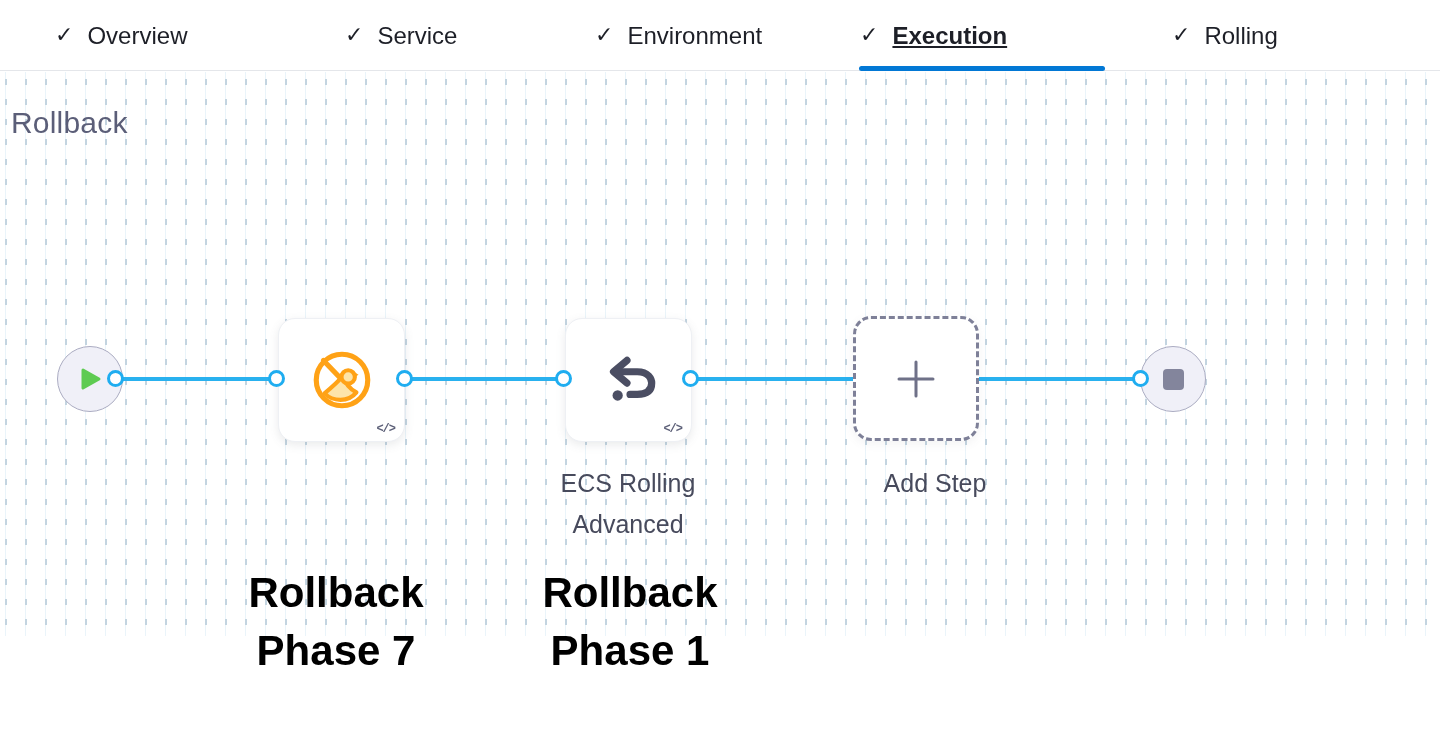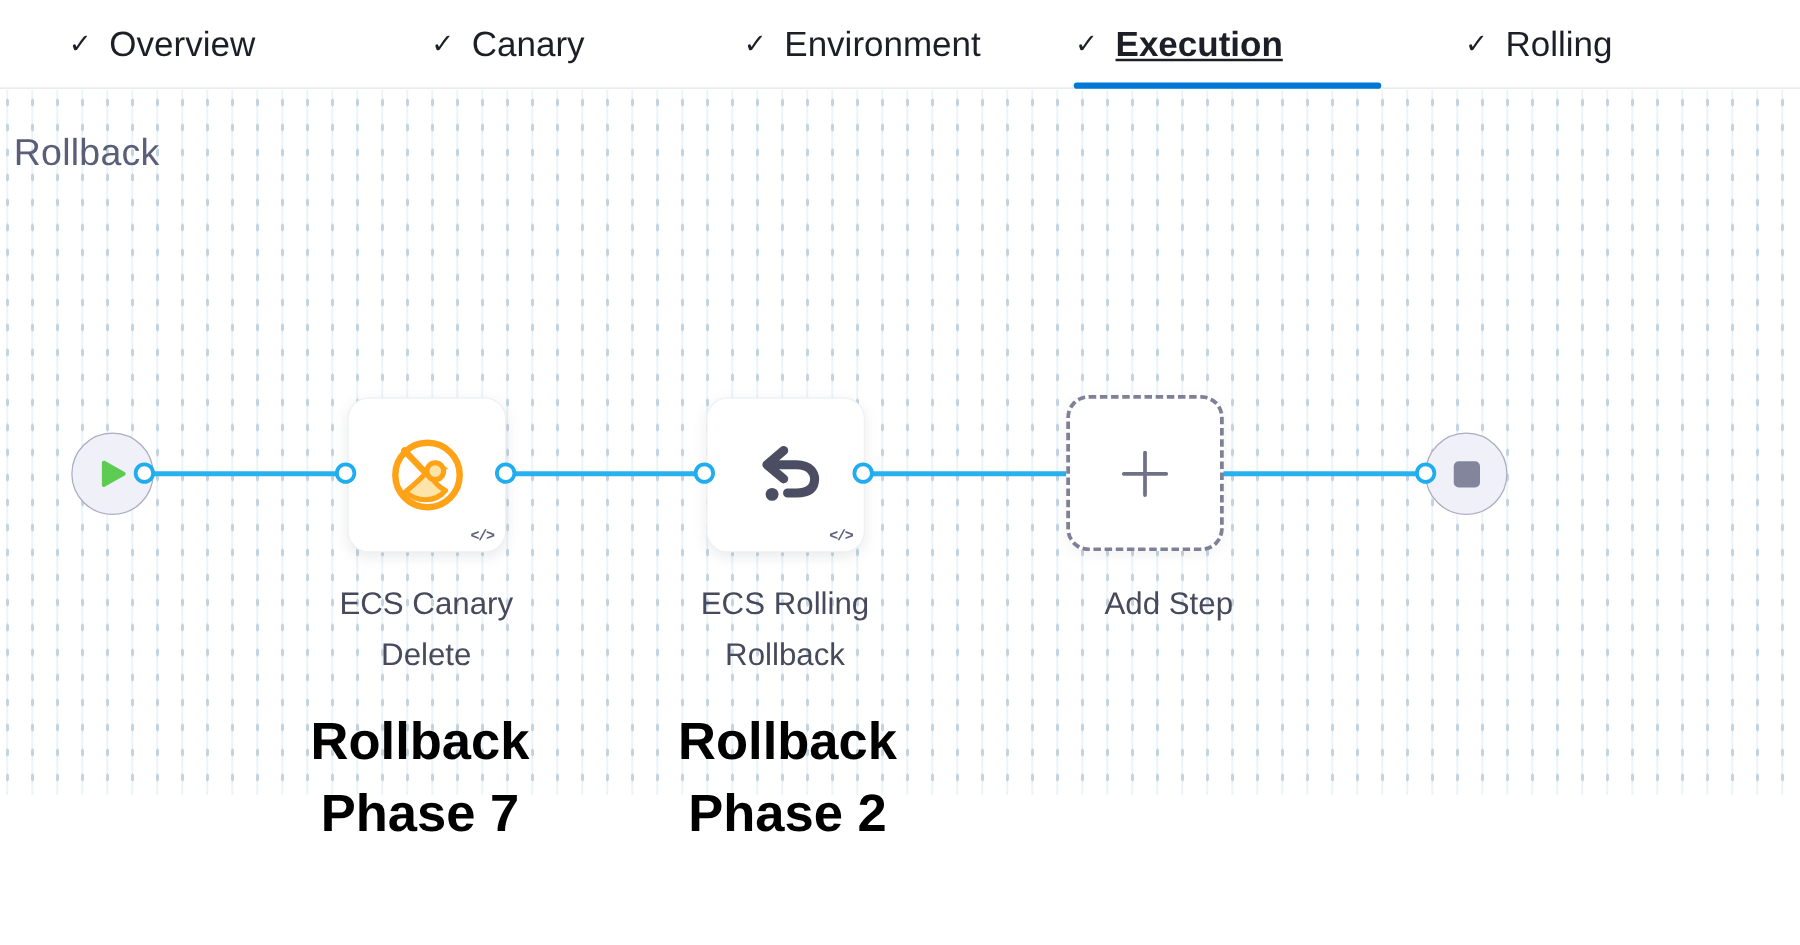--- a/index.html
+++ b/index.html
@@ -9,21 +9,21 @@
   
   .header {
     position:absolute; left:0; top:0; width:1440px; height:71px;
     background:#ffffff; border-bottom:1px solid #e4e6ea; z-index:5;
   }
   .tab {
     position:absolute; top:0; height:71px; display:flex; align-items:center; gap:14px;
     cursor:pointer;
   }
   .tab .check { font-size:22px; font-weight:700; color:#1d1f27; line-height:1; transform:translateY(-1px); }
-  .tab .lbl   { font-size:28px; color:#1d1f27; }
+  .tab .lbl   { font-size:24px; color:#1d1f27; }
   .tab.active .lbl { font-weight:700;text-decoration:underline; }
   .tab-underline {
     position:absolute; top:66px; height:5px; background:#0278d5; border-radius:3px; z-index:6;
   }
 
   
   .canvas {
     position:absolute; left:0; top:72px; width:1440px; height:564px;
     background-color:#ffffff;
     background-image:
@@ -84,21 +84,21 @@
 </head>
 <body>
 
 <div class="header">
   <div class="tab" style="left:55px">
     <span class="check">✓</span>
     <span class="lbl">Overview</span>
   </div>
   <div class="tab" style="left:345px">
     <span class="check">✓</span>
-    <span class="lbl">Canary</span>
+    <span class="lbl">Service</span>
   </div>
   <div class="tab" style="left:595px">
     <span class="check">✓</span>
     <span class="lbl">Environment</span>
   </div>
   <div class="tab active" style="left:860px">
     <span class="check">✓</span>
     <span class="lbl">Execution</span>
   </div>
   <div class="tab" style="left:1172px">
@@ -154,20 +154,19 @@
     <svg width="40" height="40" viewBox="0 0 40 40">
       <line x1="20" y1="3" x2="20" y2="37" stroke="#6f7188" stroke-width="3" stroke-linecap="round"></line>
       <line x1="3" y1="20" x2="37" y2="20" stroke="#6f7188" stroke-width="3" stroke-linecap="round"></line>
     </svg>
   </div>
 
   <div class="node-circle" style="left:1140px">
     <div class="stop-square"></div>
   </div>
 
-  <div class="step-label" style="left:241px">ECS Canary Delete</div>
-  <div class="step-label" style="left:528px">ECS Rolling Rollback</div>
+  <div class="step-label" style="left:528px">ECS Rolling Advanced</div>
   <div class="step-label" style="left:835px">Add Step</div>
 
   <div class="annotation" style="left:211px">Rollback Phase 7</div>
-  <div class="annotation" style="left:505px">Rollback Phase 2</div>
+  <div class="annotation" style="left:505px">Rollback Phase 1</div>
 
 </div>
 
 </body></html>

